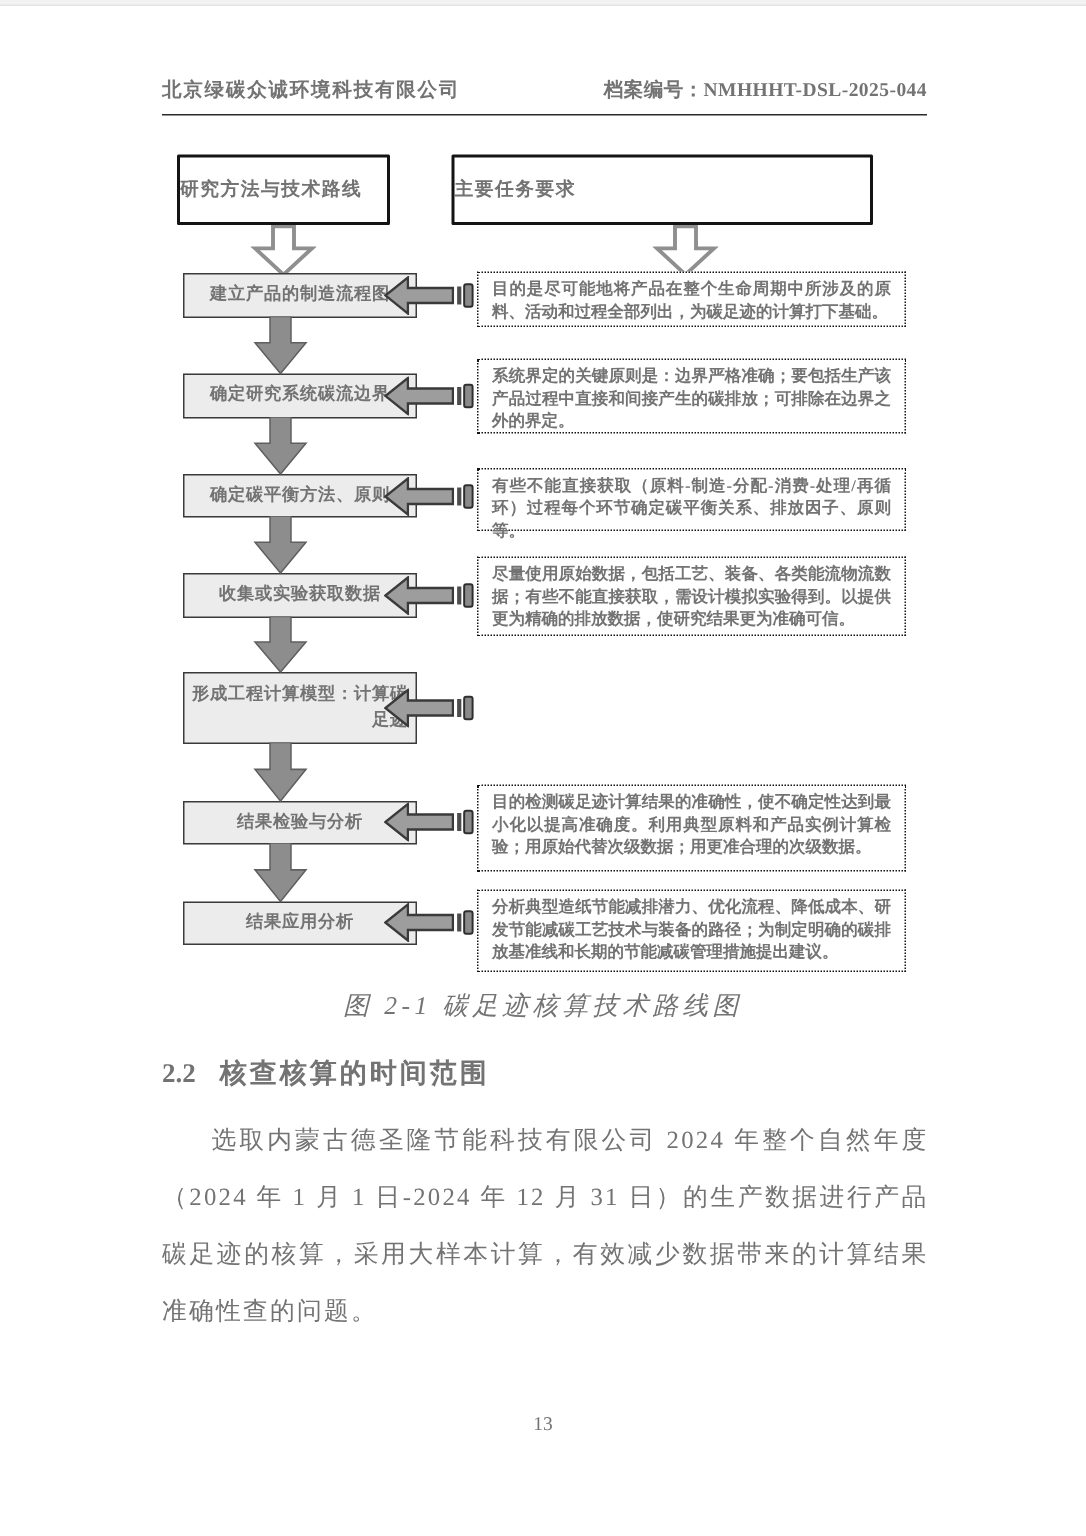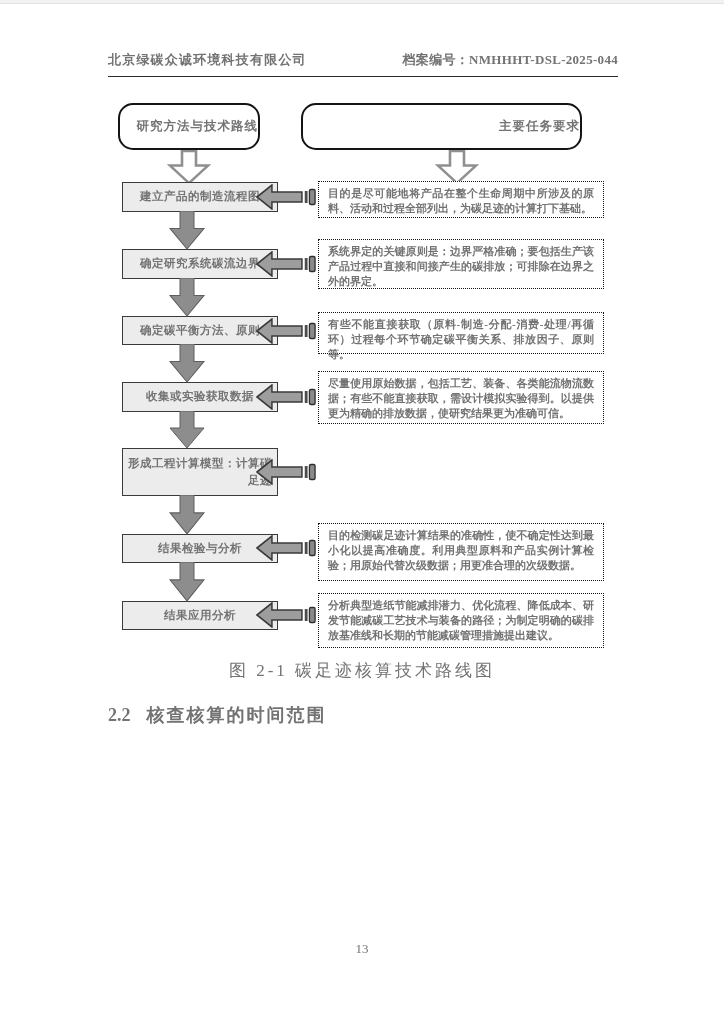--- a/index.html
+++ b/index.html
@@ -17,22 +17,22 @@
     font-size:13px; font-weight:bold; letter-spacing:1.2px;
     border-bottom:1.8px solid #2b2b2b; padding-bottom:7px;
   }
   .doc-header .docno { letter-spacing:0.3px; }
 
   
   .flowchart { position:absolute; left:0; top:97px; width:724px; height:558px; }
   .flowchart > div { position:absolute; box-sizing:border-box; }
 
   .hdrbox {
-    background:#fff; border:2.4px solid #141414; border-radius:15px;
-    display:flex; align-items:center; justify-content:flex-end;
+    background:#fff; border:2.4px solid #141414; border-radius:1px;
+    display:flex; align-items:center; justify-content:flex-start;
     font-size:12.5px; font-weight:bold; letter-spacing:1px; text-align:center;
   }
   .hdrL { left:118px; top:2px;  width:142px; height:47px; }
   .hdrR { left:301px; top:2px;  width:281px; height:47px; }
 
   .proc {
     left:122px; width:156px;
     background:#ececec; border:1.6px solid #3a3a3a;
     display:flex; align-items:center; justify-content:center;
     text-align:right; font-size:11.5px; font-weight:bold;
@@ -74,21 +74,21 @@
 
   .harrow { width:60px; height:26px; left:256px; }
   .h0 { top:83px; }  .h1 { top:150px; } .h2 { top:217px; } .h3 { top:283px; }
   .h4 { top:358px; } .h5 { top:434px; } .h6 { top:501px; }
 
   .varrow svg,.hollow svg,.harrow svg { width:100%; height:100%; display:block; }
 
   
   .caption {
     position:absolute; left:0; top:655px; width:724px;
-    text-align:center; font-size:17px; letter-spacing:3px;
+    text-align:center; font-size:17px; letter-spacing:3px;font-style:italic;
   }
   .section-heading {
     position:absolute; left:108px; top:699px;
     font-size:18px; font-weight:bold; letter-spacing:2px;
   }
   .section-heading .num { margin-right:16px; letter-spacing:0; }
   .body-para {
     position:absolute; left:108px; top:737px; width:511px;
     font-size:16.5px; line-height:38px; letter-spacing:1.5px;
     text-align:justify; text-indent:2em;
@@ -239,16 +239,17 @@
     <div class="desc d6"><span>分析典型造纸节能减排潜力、优化流程、降低成本、研发节能减碳工艺技术与装备的路径；为制定明确的碳排放基准线和长期的节能减碳管理措施提出建议。</span></div>
 
   </div>
 
   <div class="caption">图 2-1 碳足迹核算技术路线图</div>
 
   <div class="section-heading">
     <span class="num">2.2</span><span>核查核算的时间范围</span>
   </div>
 
+  <div class="body-para">选取内蒙古德圣隆节能科技有限公司 2024 年整个自然年度（2024 年 1 月 1 日-2024 年 12 月 31 日）的生产数据进行产品碳足迹的核算，采用大样本计算，有效减少数据带来的计算结果准确性查的问题。</div>
 
   <div class="page-num">13</div>
 
 </div>
 
 </body></html>

